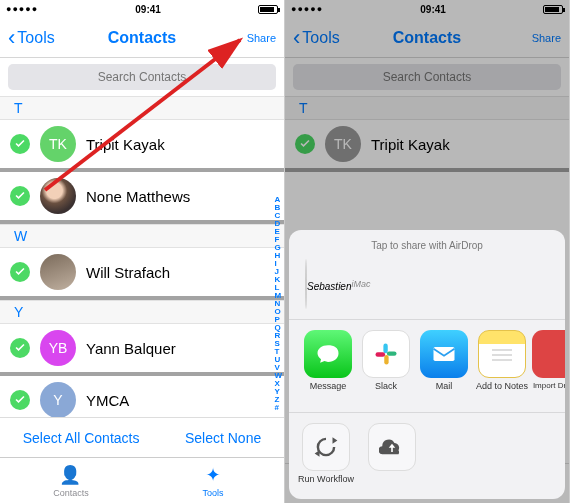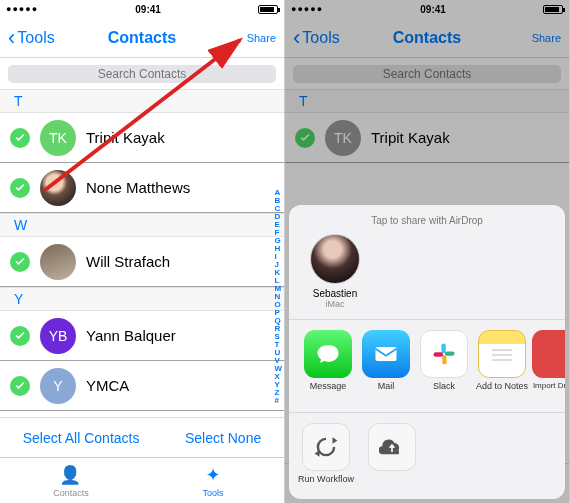--- a/index.html
+++ b/index.html
@@ -61,32 +61,32 @@
   .nav-back { color:#007aff; font-size:16px; display:flex; align-items:center; gap:2px;}
   .nav-back .chev { font-size:22px; line-height:14px; }
   .nav-title {
     position:absolute; left:0; right:0; text-align:center;
     font-size:16px; font-weight:600; color:#007aff; pointer-events:none;
   }
   .nav-share { color:#007aff; font-size:11px; }
   
   .search-wrap { padding: 6px 8px; }
   .search {
-    height: 18px; width:100%; background:#e4e4e8; border:none; border-radius:5px;
+    height: 26px; width:100%; background:#e4e4e8; border:none; border-radius:5px;
     text-align:center; font-size:12px; color:#8e8e93;
   }
   
   .section-head {
     background:#f7f7f7; color:#007aff; font-size:14px; font-weight:500;
     padding:3px 14px; border-top:1px solid #e2e2e2; border-bottom:1px solid #e2e2e2;
   }
   
   .row {
     display:flex; align-items:center; gap:10px; padding:6px 10px;
-    border-bottom:1px solid #a3a3a3; position:relative; min-height:50px;
+    border-bottom:4px solid #a3a3a3; position:relative; min-height:50px;
   }
   .check {
     width:20px; height:20px; border-radius:50%; background:#4cd964;
     display:flex; align-items:center; justify-content:center; flex:0 0 20px;
   }
   .check svg { width:12px; height:12px; fill:#fff;}
   .avatar {
     width:36px; height:36px; border-radius:50%; flex:0 0 36px;
     display:flex; align-items:center; justify-content:center; color:#fff; font-size:14px; font-weight:500;
   }
@@ -125,21 +125,21 @@
     position:absolute; left:4px; right:4px; bottom:4px; z-index:20;
     display:flex; flex-direction:column; gap:6px;border-radius:21px;
   }
   .sheet-panel {
     background:#f2f2f4; border-radius:12px; padding:10px 0 4px;
   }
   .airdrop-head {
     text-align:center; font-size:10px; color:#777; margin-bottom:8px;
   }
   .airdrop-row{ display:flex; justify-content:flex-start; padding-left:16px; gap:20px;}
-  .airdrop-item{ display:flex; flex-direction:column; align-items:center; width:60px;}
+  .airdrop-item{ display:flex; flex-direction:row; align-items:center; width:60px;font-style:italic;}
   .airdrop-icon{
     width:50px; height:50px; border-radius:50%; background:radial-gradient(circle at 45% 30%, #e8c8b8 20%, #4a3030 45%, #201818 75%);
     border:1px solid #ccc;
   }
   .airdrop-name{ font-size:10px; color:#000; margin-top:4px;}
   .airdrop-sub{ font-size:9px; color:#888;}
   .hr{ height:1px; background:#d8d8da; margin:10px 0;}
   .app-row{ display:flex; gap:0; padding:0 10px; overflow:hidden;}
   .app-item{ width:58px; flex:0 0 58px; display:flex; flex-direction:column; align-items:center; gap:4px;}
   .app-icon{
@@ -225,21 +225,21 @@
       <span class="row-name">Will Strafach</span>
     </div>
 
     <div class="section-head">Y</div>
     <div class="row">
       <span class="check">
           <svg viewBox="0 0 16 16">
             <path d="M2 8l4 4 8-8-1.5-1.5L6 9 3.5 6.5z"></path>
           </svg>
         </span>
-      <span class="avatar" style="background:#6d28d9">YB</span>
+      <span class="avatar" style="background:#d946ef">YB</span>
       <span class="row-name">Yann Balquer</span>
     </div>
     <div class="row">
       <span class="check">
           <svg viewBox="0 0 16 16">
             <path d="M2 8l4 4 8-8-1.5-1.5L6 9 3.5 6.5z"></path>
           </svg>
         </span>
       <span class="avatar" style="background:#8aa8d6">Y</span>
       <span class="row-name">YMCA</span>
@@ -359,40 +359,40 @@
       <div class="app-row">
         <div class="app-item">
           <div class="app-icon ic-message">
             <svg width="28" height="28" viewBox="0 0 32 32">
                 <path fill="#fff" d="M16 6C9 6 4 10 4 15c0 3 2 5 4 7l-1 4 5-2c1 0 3 1 4 1 7 0 12-4 12-10S23 6 16 6z"></path>
               </svg>
           </div>
           <div class="app-label">Message</div>
         </div>
         <div class="app-item">
-          <div class="app-icon ic-mail">
-            <svg width="28" height="28" viewBox="0 0 32 32">
-                <rect x="4" y="8" width="24" height="16" rx="2" fill="#fff"></rect>
-                <path d="M4 10l12 8 12-8" stroke="#2a9ff0" stroke-width="2" fill="none"></path>
-              </svg>
-          </div>
-          <div class="app-label">Mail</div>
-        </div>
-        <div class="app-item">
           <div class="app-icon ic-slack">
             <svg width="28" height="28" viewBox="0 0 32 32">
               <rect x="13" y="4" width="5" height="11" rx="2.5" fill="#36c5f0"></rect>
               <rect x="17" y="13" width="11" height="5" rx="2.5" fill="#2eb67d"></rect>
               <rect x="14" y="17" width="5" height="11" rx="2.5" fill="#ecb22e"></rect>
               <rect x="4" y="14" width="11" height="5" rx="2.5" fill="#e01e5a"></rect>
             </svg>
           </div>
           <div class="app-label">Slack</div>
         </div>
         <div class="app-item">
+          <div class="app-icon ic-mail">
+            <svg width="28" height="28" viewBox="0 0 32 32">
+                <rect x="4" y="8" width="24" height="16" rx="2" fill="#fff"></rect>
+                <path d="M4 10l12 8 12-8" stroke="#2a9ff0" stroke-width="2" fill="none"></path>
+              </svg>
+          </div>
+          <div class="app-label">Mail</div>
+        </div>
+        <div class="app-item">
           <div class="app-icon ic-notes">
             <svg width="28" height="20" viewBox="0 0 28 20">
                 <line x1="4" y1="6" x2="24" y2="6" stroke="#bbb"></line>
                 <line x1="4" y1="11" x2="24" y2="11" stroke="#bbb"></line>
                 <line x1="4" y1="16" x2="24" y2="16" stroke="#bbb"></line>
               </svg>
           </div>
           <div class="app-label">Add to Notes</div>
         </div>
         <div class="app-item" style="margin-left:-4px">

